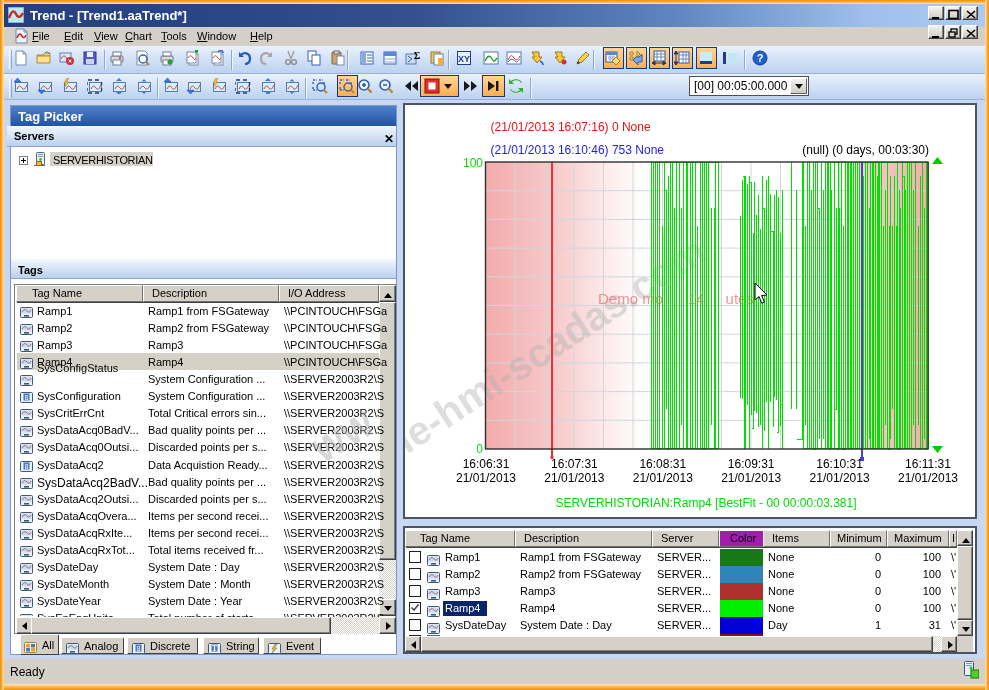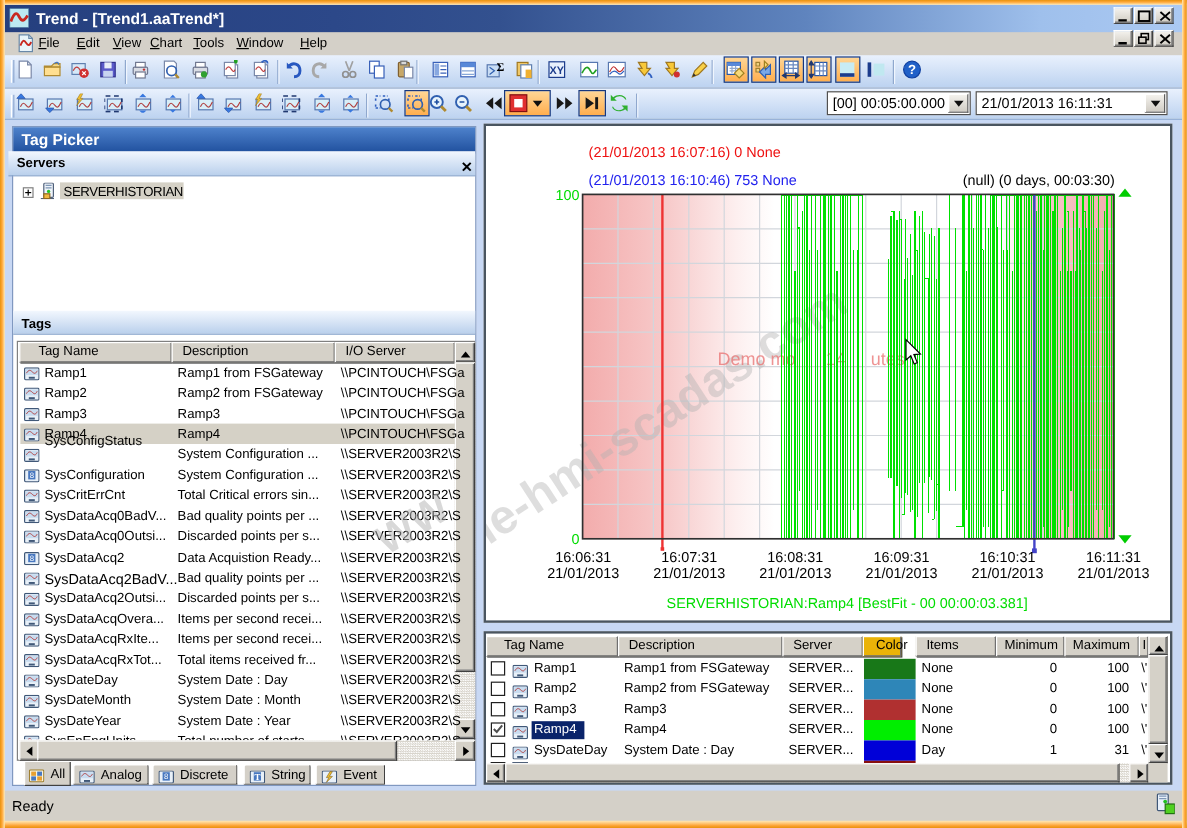--- a/index.html
+++ b/index.html
@@ -326,25 +326,20 @@
           <path d="M13 5c-1-3-6-4-9-1l2 2H1V1l2 2c4-3 10-2 11 2z" fill="#30B030"></path>
           <path d="M3 11c1 3 6 4 9 1l-2-2h5v5l-2-2c-4 3-10 2-11-2z" fill="#30B030"></path>
         </svg></div>
 <div style="position:absolute;left:530px;top:78px;width:1px;height:20px;background:#8FA8CE"></div>
       <div style="position:absolute;left:531px;top:78px;width:1px;height:20px;background:#F0F6FE"></div>
 <div style="position:absolute;left:689px;top:76px;width:120px;height:20px;background:#fff;border:1px solid #505050;">
         <div class="t" style="left:4px;top:2px;font-size:12px;color:#000">[00] 00:05:00.000</div>
         <div style="position:absolute;right:1px;top:1px;width:17px;height:16px;background:linear-gradient(#F4F2EE,#D0CCC4);border:1px solid #fff;border-right-color:#606060;border-bottom-color:#606060"></div>
         <div style="position:absolute;right:5px;top:7px;width:0;height:0;border:4px solid transparent;border-top:5px solid #101010"></div>
       </div>
-<div style="position:absolute;left:813px;top:76px;width:160px;height:20px;background:#fff;border:1px solid #505050;">
-        <div class="t" style="left:4px;top:2px;font-size:12px;color:#000">21/01/2013 16:11:31</div>
-        <div style="position:absolute;right:1px;top:1px;width:17px;height:16px;background:linear-gradient(#F4F2EE,#D0CCC4);border:1px solid #fff;border-right-color:#606060;border-bottom-color:#606060"></div>
-        <div style="position:absolute;right:5px;top:7px;width:0;height:0;border:4px solid transparent;border-top:5px solid #101010"></div>
-      </div>
 <div style="position:absolute;left:4px;top:100px;width:981px;height:559px;background:#C8D8F4"></div>
 <div style="position:absolute;left:10px;top:105px;width:387px;height:550px;background:#fff;border:1px solid #8098C0"></div>
 <div style="position:absolute;left:11px;top:106px;width:385px;height:22px;background:linear-gradient(#4E82CC,#1E4E9C)"></div>
 <div class="t" style="left:18px;top:109px;font-size:13px;font-weight:bold;color:#fff">Tag Picker</div>
 <div style="position:absolute;left:7px;top:126px;width:389px;height:21px;background:linear-gradient(#F2F7FE,#BAD0EC);border-bottom:1px solid #89A6CC"></div>
 <div class="t" style="left:14px;top:130px;font-size:11px;font-weight:bold;color:#000">Servers</div>
 <div class="t" style="left:384px;top:132px;font-size:12px;font-weight:bold;color:#000">✕</div>
 <div style="position:absolute;left:19px;top:156px;width:9px;height:9px;background:#fff;border:1px solid #808080"></div>
 <div style="position:absolute;left:21px;top:160px;width:5px;height:1px;background:#000"></div>
 <div style="position:absolute;left:23px;top:158px;width:1px;height:5px;background:#000"></div>
@@ -360,21 +355,21 @@
 <div style="position:absolute;left:11px;top:259px;width:385px;height:20px;background:linear-gradient(#F2F7FE,#BAD0EC);border-bottom:1px solid #89A6CC"></div>
 <div class="t" style="left:18px;top:264px;font-size:11px;font-weight:bold;color:#000">Tags</div>
 <div style="position:absolute;left:14px;top:284px;width:382px;height:350px;background:#fff;border:1px solid #808080"></div>
 <div style="position:absolute;left:16px;top:285px;width:127px;height:17px;background:#D5D1C8;border:1px solid #fff;border-right-color:#707070;border-bottom-color:#707070;box-shadow:1px 1px 0 #404040">
         <div class="t" style="left:15px;top:1px;font-size:11px;color:#000">Tag Name</div>
       </div>
 <div style="position:absolute;left:143px;top:285px;width:136px;height:17px;background:#D5D1C8;border:1px solid #fff;border-right-color:#707070;border-bottom-color:#707070;box-shadow:1px 1px 0 #404040">
         <div class="t" style="left:8px;top:1px;font-size:11px;color:#000">Description</div>
       </div>
 <div style="position:absolute;left:279px;top:285px;width:100px;height:17px;background:#D5D1C8;border:1px solid #fff;border-right-color:#707070;border-bottom-color:#707070;box-shadow:1px 1px 0 #404040">
-        <div class="t" style="left:8px;top:1px;font-size:11px;color:#000">I/O Server</div>
+        <div class="t" style="left:8px;top:1px;font-size:11px;color:#000">I/O Address</div>
       </div>
 <div style="position:absolute;left:379px;top:285px;width:17px;height:331px;background:repeating-conic-gradient(#fff 0% 25%, #D5D1C8 0% 50%) 0 0/2px 2px"></div>
 <div style="position:absolute;left:379px;top:285px;width:17px;height:17px;background:#D5D1C8;border:1px solid #fff;border-right-color:#404040;border-bottom-color:#404040;box-shadow:inset -1px -1px 0 #808080">
         <div style="position:absolute;left:4px;top:5px;width:0;height:0;border:4px solid transparent;border-bottom:5px solid #000;margin-top:-2px"></div>
       </div>
 <div style="position:absolute;left:379px;top:599px;width:17px;height:17px;background:#D5D1C8;border:1px solid #fff;border-right-color:#404040;border-bottom-color:#404040;box-shadow:inset -1px -1px 0 #808080">
         <div style="position:absolute;left:4px;top:6px;width:0;height:0;border:4px solid transparent;border-top:5px solid #000"></div>
       </div>
 <div style="position:absolute;left:379px;top:302px;width:17px;height:258px;background:#D5D1C8;border:1px solid #fff;border-right-color:#404040;border-bottom-color:#404040;box-shadow:inset -1px -1px 0 #808080"></div>
 <div class="ico" style="left:20px;top:304px;width:13px;height:11px"><svg width="13" height="11" viewBox="0 0 13 11">
@@ -646,21 +641,21 @@
 <div style="position:absolute;left:403px;top:526px;width:574px;height:128px;background:#fff;border:2px solid #4A5560"></div>
 <div style="position:absolute;left:405px;top:530px;width:110px;height:17px;background:#D5D1C8;border:1px solid #fff;border-right-color:#707070;border-bottom-color:#707070;box-shadow:1px 1px 0 #404040">
         <div class="t" style="left:14px;top:1px;font-size:11px;color:#000">Tag Name</div>
       </div>
 <div style="position:absolute;left:515px;top:530px;width:137px;height:17px;background:#D5D1C8;border:1px solid #fff;border-right-color:#707070;border-bottom-color:#707070;box-shadow:1px 1px 0 #404040">
         <div class="t" style="left:8px;top:1px;font-size:11px;color:#000">Description</div>
       </div>
 <div style="position:absolute;left:652px;top:530px;width:67px;height:17px;background:#D5D1C8;border:1px solid #fff;border-right-color:#707070;border-bottom-color:#707070;box-shadow:1px 1px 0 #404040">
         <div class="t" style="left:8px;top:1px;font-size:11px;color:#000">Server</div>
       </div>
-<div style="position:absolute;left:719px;top:530px;width:32px;height:17px;background:#eab308;border:1px solid #fff;border-right-color:#707070;border-bottom-color:#707070;box-shadow:1px 1px 0 #404040">
+<div style="position:absolute;left:719px;top:530px;width:56px;height:17px;background:#a21caf;border:1px solid #fff;border-right-color:#707070;border-bottom-color:#707070;box-shadow:1px 1px 0 #404040">
         <div class="t" style="left:10px;top:1px;font-size:11px;color:#000">Color</div>
       </div>
 <div style="position:absolute;left:763px;top:530px;width:67px;height:17px;background:#D5D1C8;border:1px solid #fff;border-right-color:#707070;border-bottom-color:#707070;box-shadow:1px 1px 0 #404040">
         <div class="t" style="left:8px;top:1px;font-size:11px;color:#000">Items</div>
       </div>
 <div style="position:absolute;left:830px;top:530px;width:57px;height:17px;background:#D5D1C8;border:1px solid #fff;border-right-color:#707070;border-bottom-color:#707070;box-shadow:1px 1px 0 #404040">
         <div class="t" style="left:6px;top:1px;font-size:11px;color:#000">Minimum</div>
       </div>
 <div style="position:absolute;left:887px;top:530px;width:62px;height:17px;background:#D5D1C8;border:1px solid #fff;border-right-color:#707070;border-bottom-color:#707070;box-shadow:1px 1px 0 #404040">
         <div class="t" style="left:6px;top:1px;font-size:11px;color:#000">Maximum</div>

